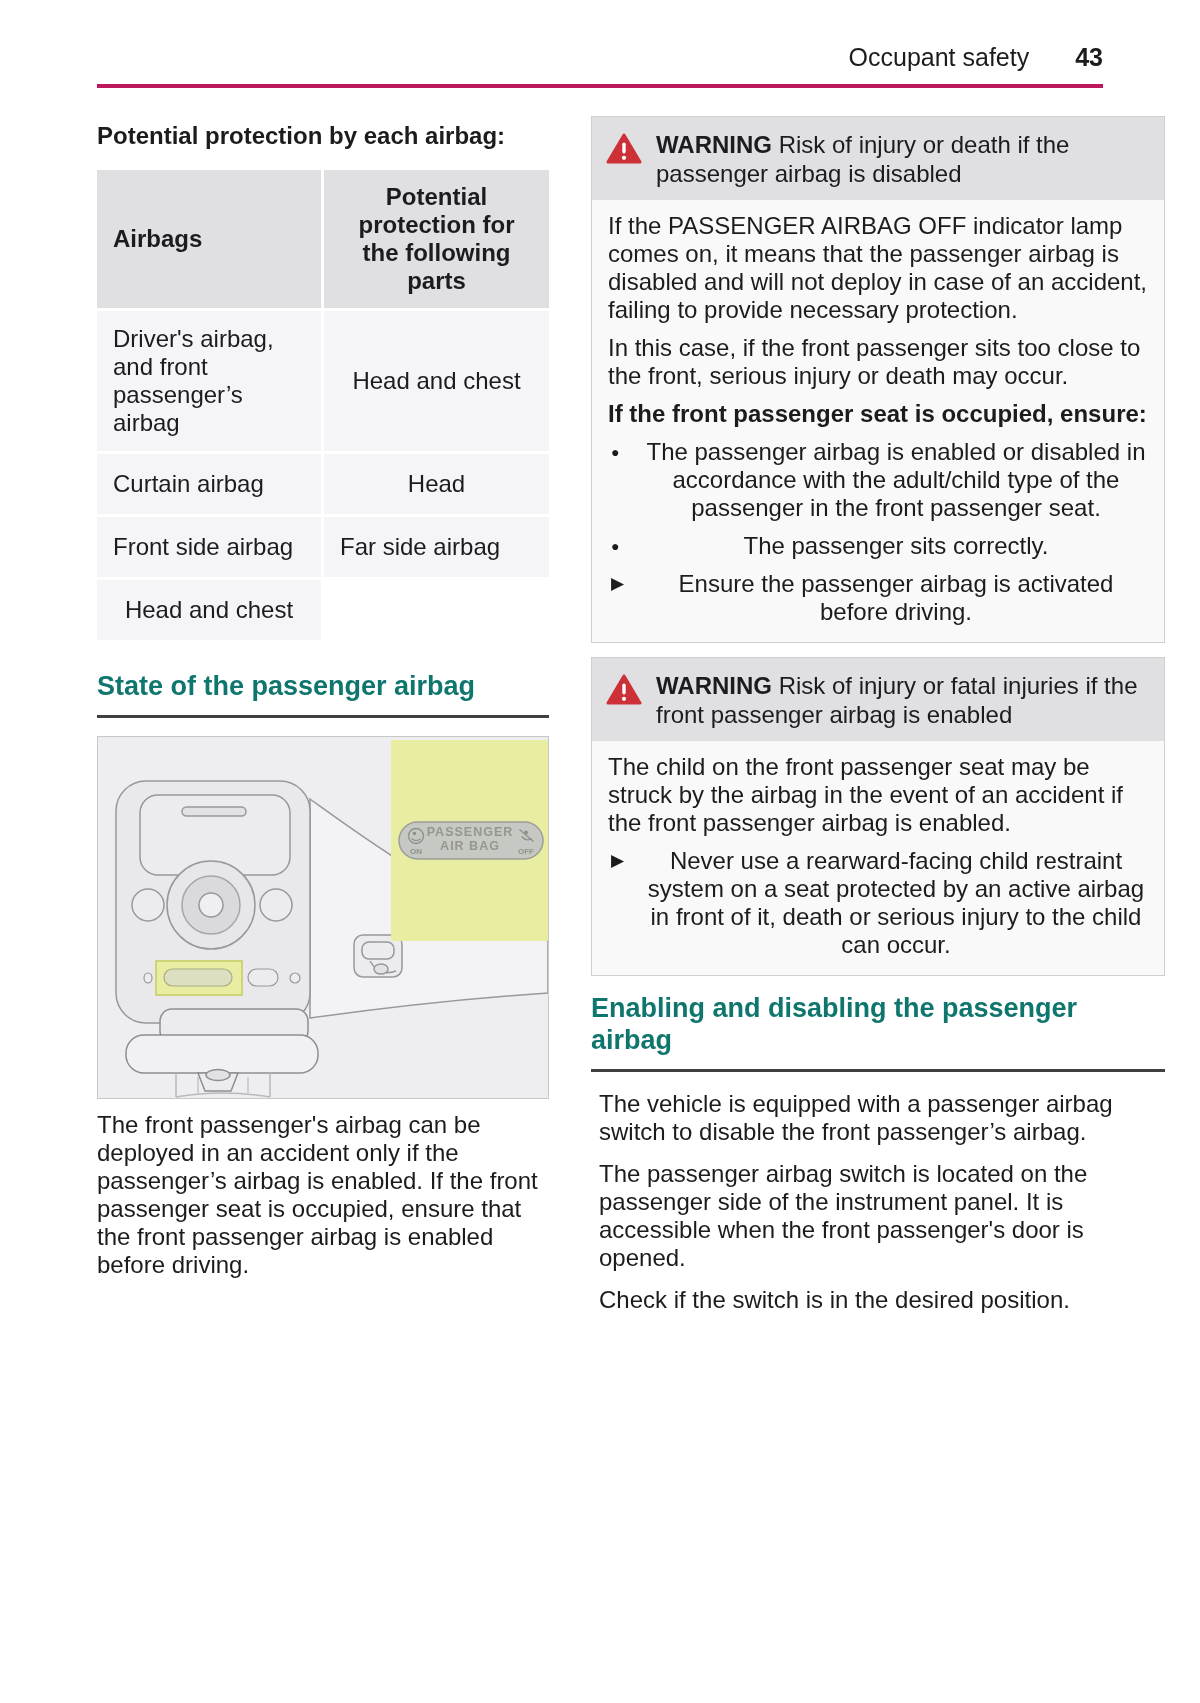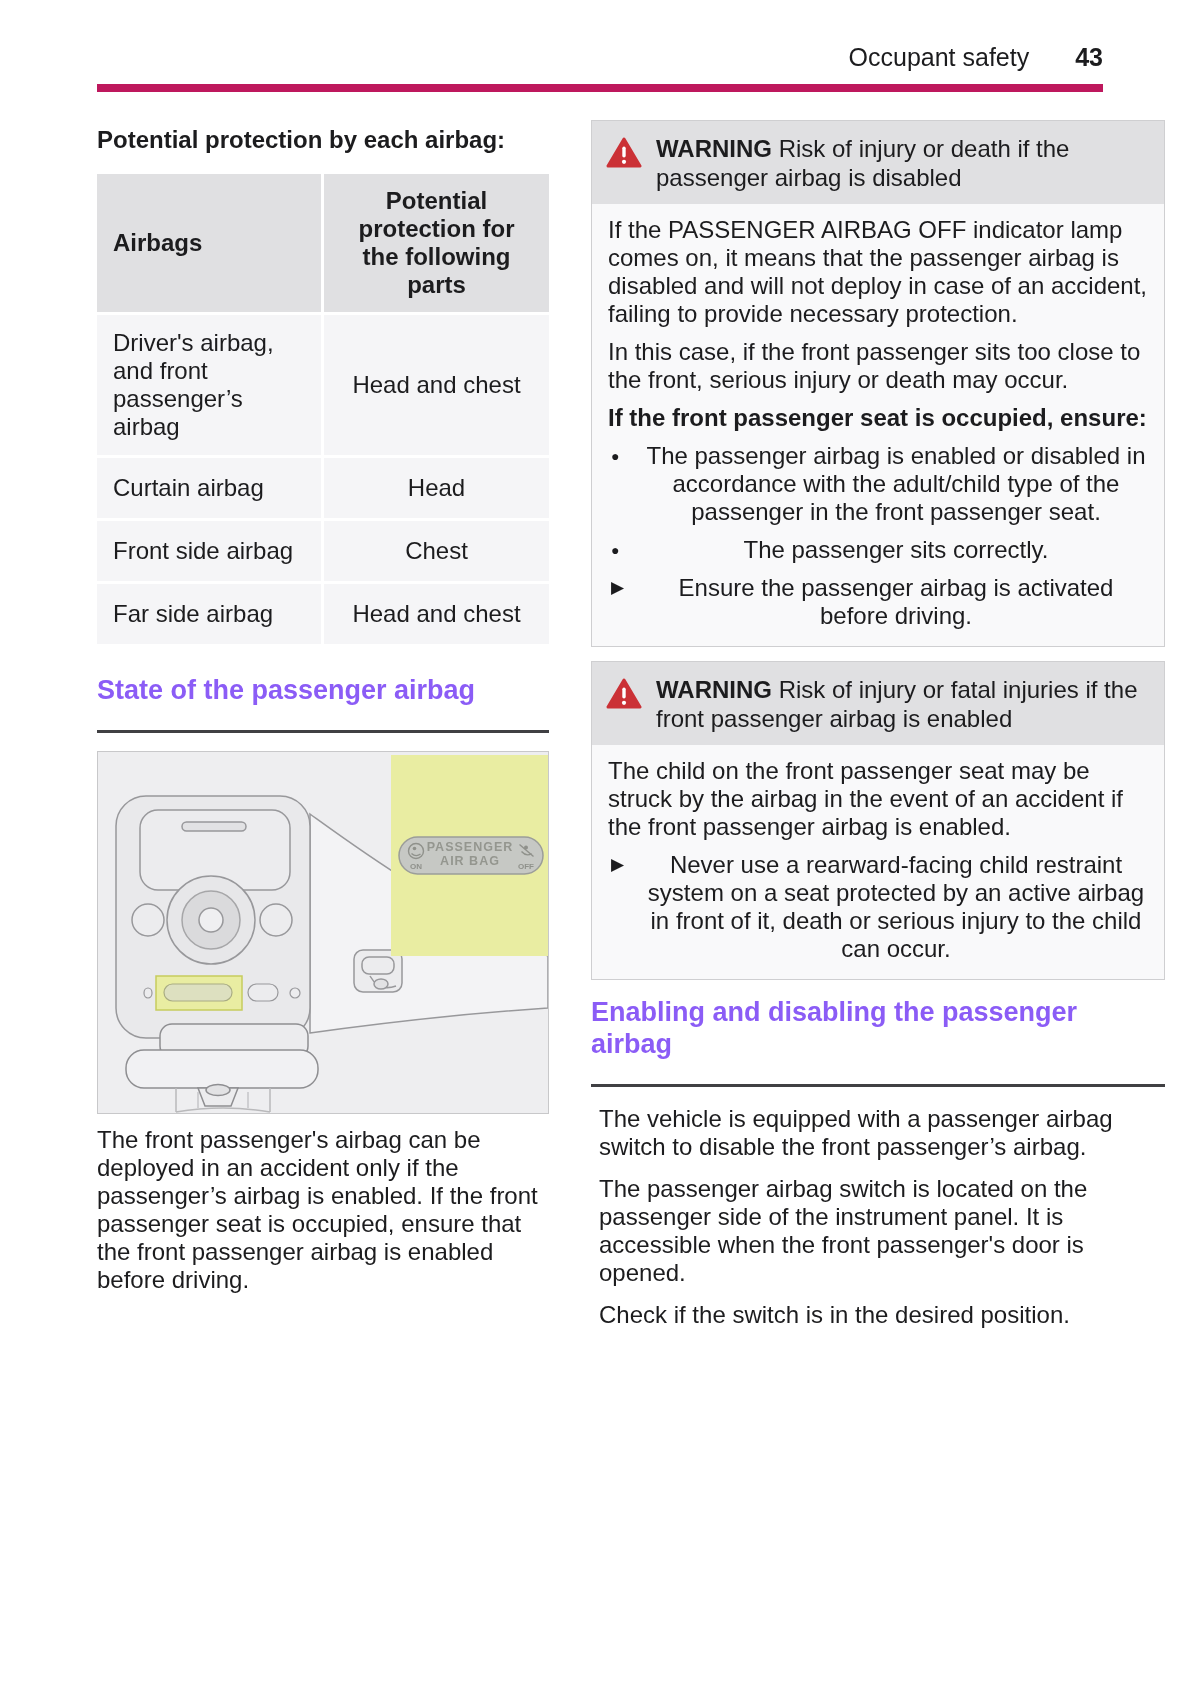--- a/index.html
+++ b/index.html
@@ -10,21 +10,21 @@
     font-family:"Liberation Sans", sans-serif;
     color:#1c1c1e;
     -webkit-font-smoothing:antialiased;
   }
   .page { width:1200px; height:1703px; padding:0 97px; overflow:hidden; }
 
   
   .pg-header {
     display:flex; justify-content:flex-end; align-items:baseline; gap:46px;
     padding-top:44px; padding-bottom:12px;
-    border-bottom:8px solid #be185d;
+    border-bottom:4px solid #be185d;
     font-size:25px; line-height:1.1;
   }
   .pg-header .num { font-weight:bold; }
 
   
   .cols { display:flex; gap:42px; padding-top:28px; }
   .col-left  { width:452px; flex:none; }
   .col-right { width:574px; flex:none; }
 
   .intro { font-weight:bold; font-size:24px; margin:6px 0 20px; }
@@ -33,22 +33,22 @@
   .tbl { display:grid; grid-template-columns:224px 225px; gap:3px; font-size:24px; }
   .tbl .cell { background:#f5f5f7; padding:13px 16px; display:flex; align-items:center; line-height:28px; }
   .tbl .head { background:#e0e0e2; font-weight:bold; }
   .tbl .c2   { justify-content:center; text-align:center; }
   .tbl .hrow { min-height:100px; }
   .tbl .r1   { min-height:140px; }
   .tbl .r    { min-height:60px; }
 
   
   .sec-h {
-    font-size:27px; font-weight:bold; color:#8b5cf6; line-height:1.2;
-    border-bottom:3px solid #404043; padding-bottom:24px; margin-top:30px;
+    font-size:27px; font-weight:bold; color:#0f766e; line-height:1.2;
+    border-bottom:3px solid #404043; padding-bottom:13px; margin-top:30px;
   }
   .col-right .sec-h { margin-top:16px; }
 
   
   .illus { margin-top:18px; width:452px; height:363px; border:1px solid #c8c8ca; background:#ededef; }
   .illus svg { display:block; }
 
   
   .status { font-size:24px; margin-top:24px; }
   .status .line { margin:0 0 9px; line-height:30px; }
@@ -94,21 +94,20 @@
         <div class="cell head hrow c1">Airbags</div>
         <div class="cell head hrow c2">Potential protection for the following parts</div>
 
         <div class="cell r1 c1">Driver's airbag, and front passenger’s airbag</div>
         <div class="cell r1 c2">Head and chest</div>
 
         <div class="cell r c1">Curtain airbag</div>
         <div class="cell r c2">Head</div>
 
         <div class="cell r c1">Front side airbag</div>
-        <div class="cell r c2">Chest</div>
 
         <div class="cell r c1">Far side airbag</div>
         <div class="cell r c2">Head and chest</div>
       </div>
 
       <div class="sec-h">State of the passenger airbag</div>
 
       <div class="illus">
         <svg width="450" height="361" viewBox="0 0 450 361">
           <rect x="0" y="0" width="450" height="361" fill="#eeeef0"></rect>

